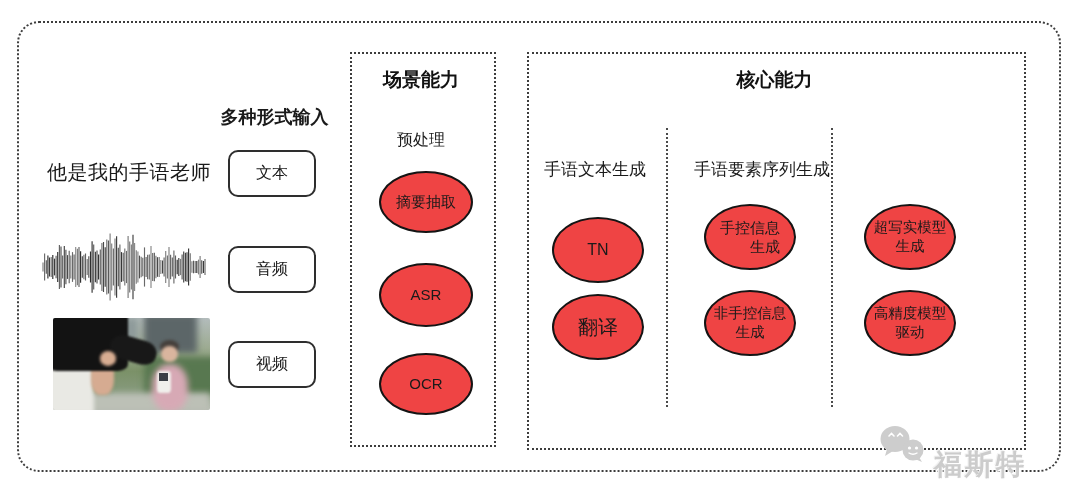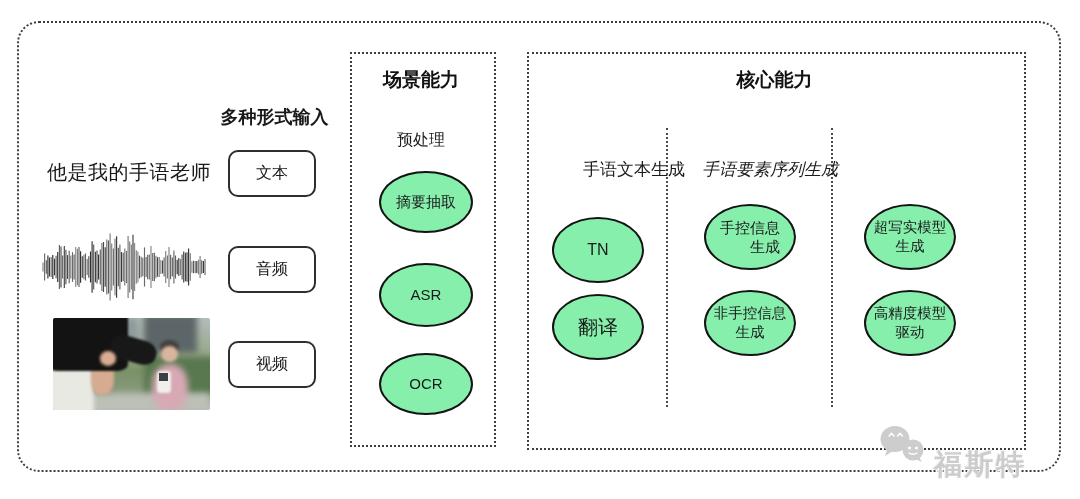--- a/index.html
+++ b/index.html
@@ -33,27 +33,27 @@
   .sentence{
     position:absolute; left:47px; top:159px; font-size:20px; letter-spacing:0.5px;
   }
   .io-box{
     position:absolute; left:228px; width:84px; height:43px;
     border:2px solid #2e2e2e; border-radius:10px; background:#fff;
     display:flex; align-items:center; justify-content:center; font-size:16px;
   }
   .node{
     position:absolute; border:2.5px solid #141414; border-radius:50%;
-    background:#86efac; display:flex; align-items:center; justify-content:center;
+    background:#ef4444; display:flex; align-items:center; justify-content:center;
     text-align:center; font-size:15px; line-height:1.3; white-space:pre-line;
   }
   .node-sm{ width:90px; height:58px; }
   .node-lg{ width:88px; height:62px; }
   .col-header{
-    position:absolute; top:158px; width:180px; text-align:right; font-size:17px;
+    position:absolute; top:158px; width:180px; text-align:center; font-size:17px;
   }
   .v-divider{
     position:absolute; top:128px; height:279px; width:0;
     border-left:2px dotted #4a4a4a;
   }
   .waveform{ position:absolute; left:42px; top:230px; }
   .photo{
     position:absolute; left:53px; top:318px; width:157px; height:92px;
     overflow:hidden; border-radius:2px;
     background:linear-gradient(180deg,#b3bcbc 0%,#9dab92 32%,#7b9168 58%,#879a7e 82%,#b5bab0 100%);
@@ -217,21 +217,21 @@
   <div class="node node-sm" style="left:379px;top:171px;">摘要抽取</div>
   <div class="node node-sm" style="left:379px;top:263px;height:60px;">ASR</div>
   <div class="node node-sm" style="left:379px;top:353px;">OCR</div>
 
   <div class="panel core-panel"></div>
   <div class="panel-title core-title">核心能力</div>
   <div class="v-divider" style="left:666px;"></div>
   <div class="v-divider" style="left:831px;"></div>
 
   <div class="col-header" style="left:505px;">手语文本生成</div>
-  <div class="col-header" style="left:658px;font-style:italic;">手语要素序列生成</div>
+  <div class="col-header" style="left:672px;">手语要素序列生成</div>
 
   <div class="node node-lg" style="left:552px;top:217px;font-size:16px;">TN</div>
   <div class="node node-lg" style="left:552px;top:294px;font-size:20px;">翻译</div>
 
   <div class="node node-lg" style="left:704px;top:204px;text-align:right;">手控信息
 生成</div>
   <div class="node node-lg" style="left:704px;top:290px;font-size:14.5px;">非手控信息
 生成</div>
 
   <div class="node node-lg" style="left:864px;top:204px;font-size:14.5px;">超写实模型

